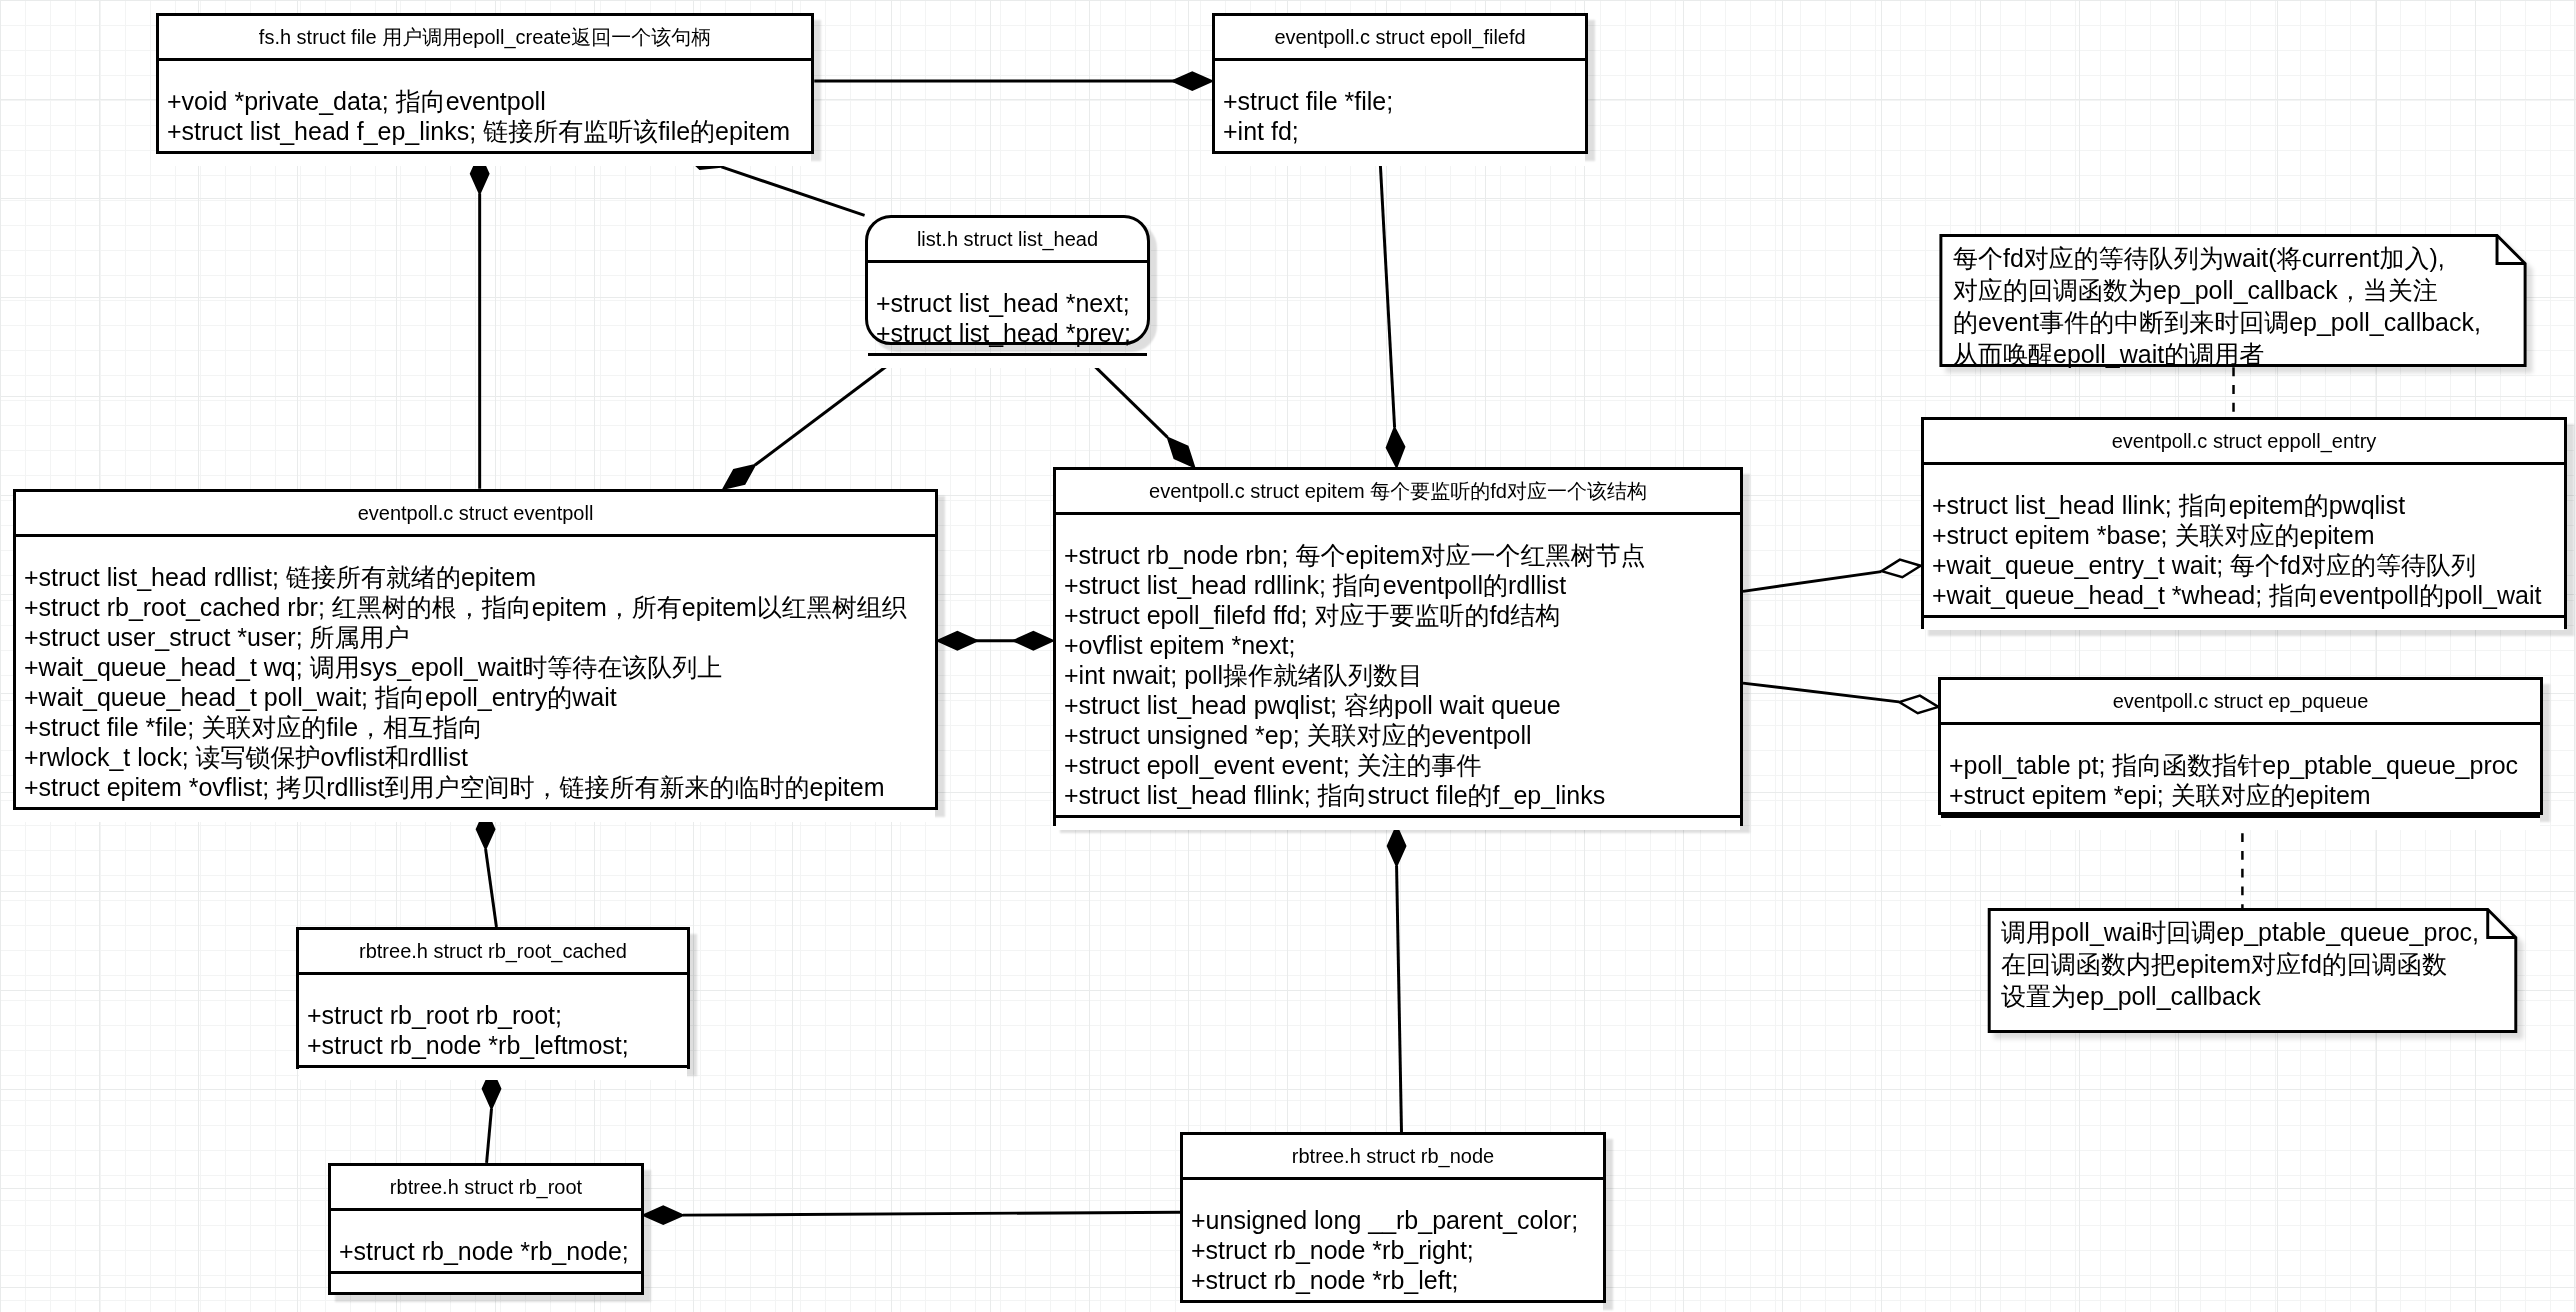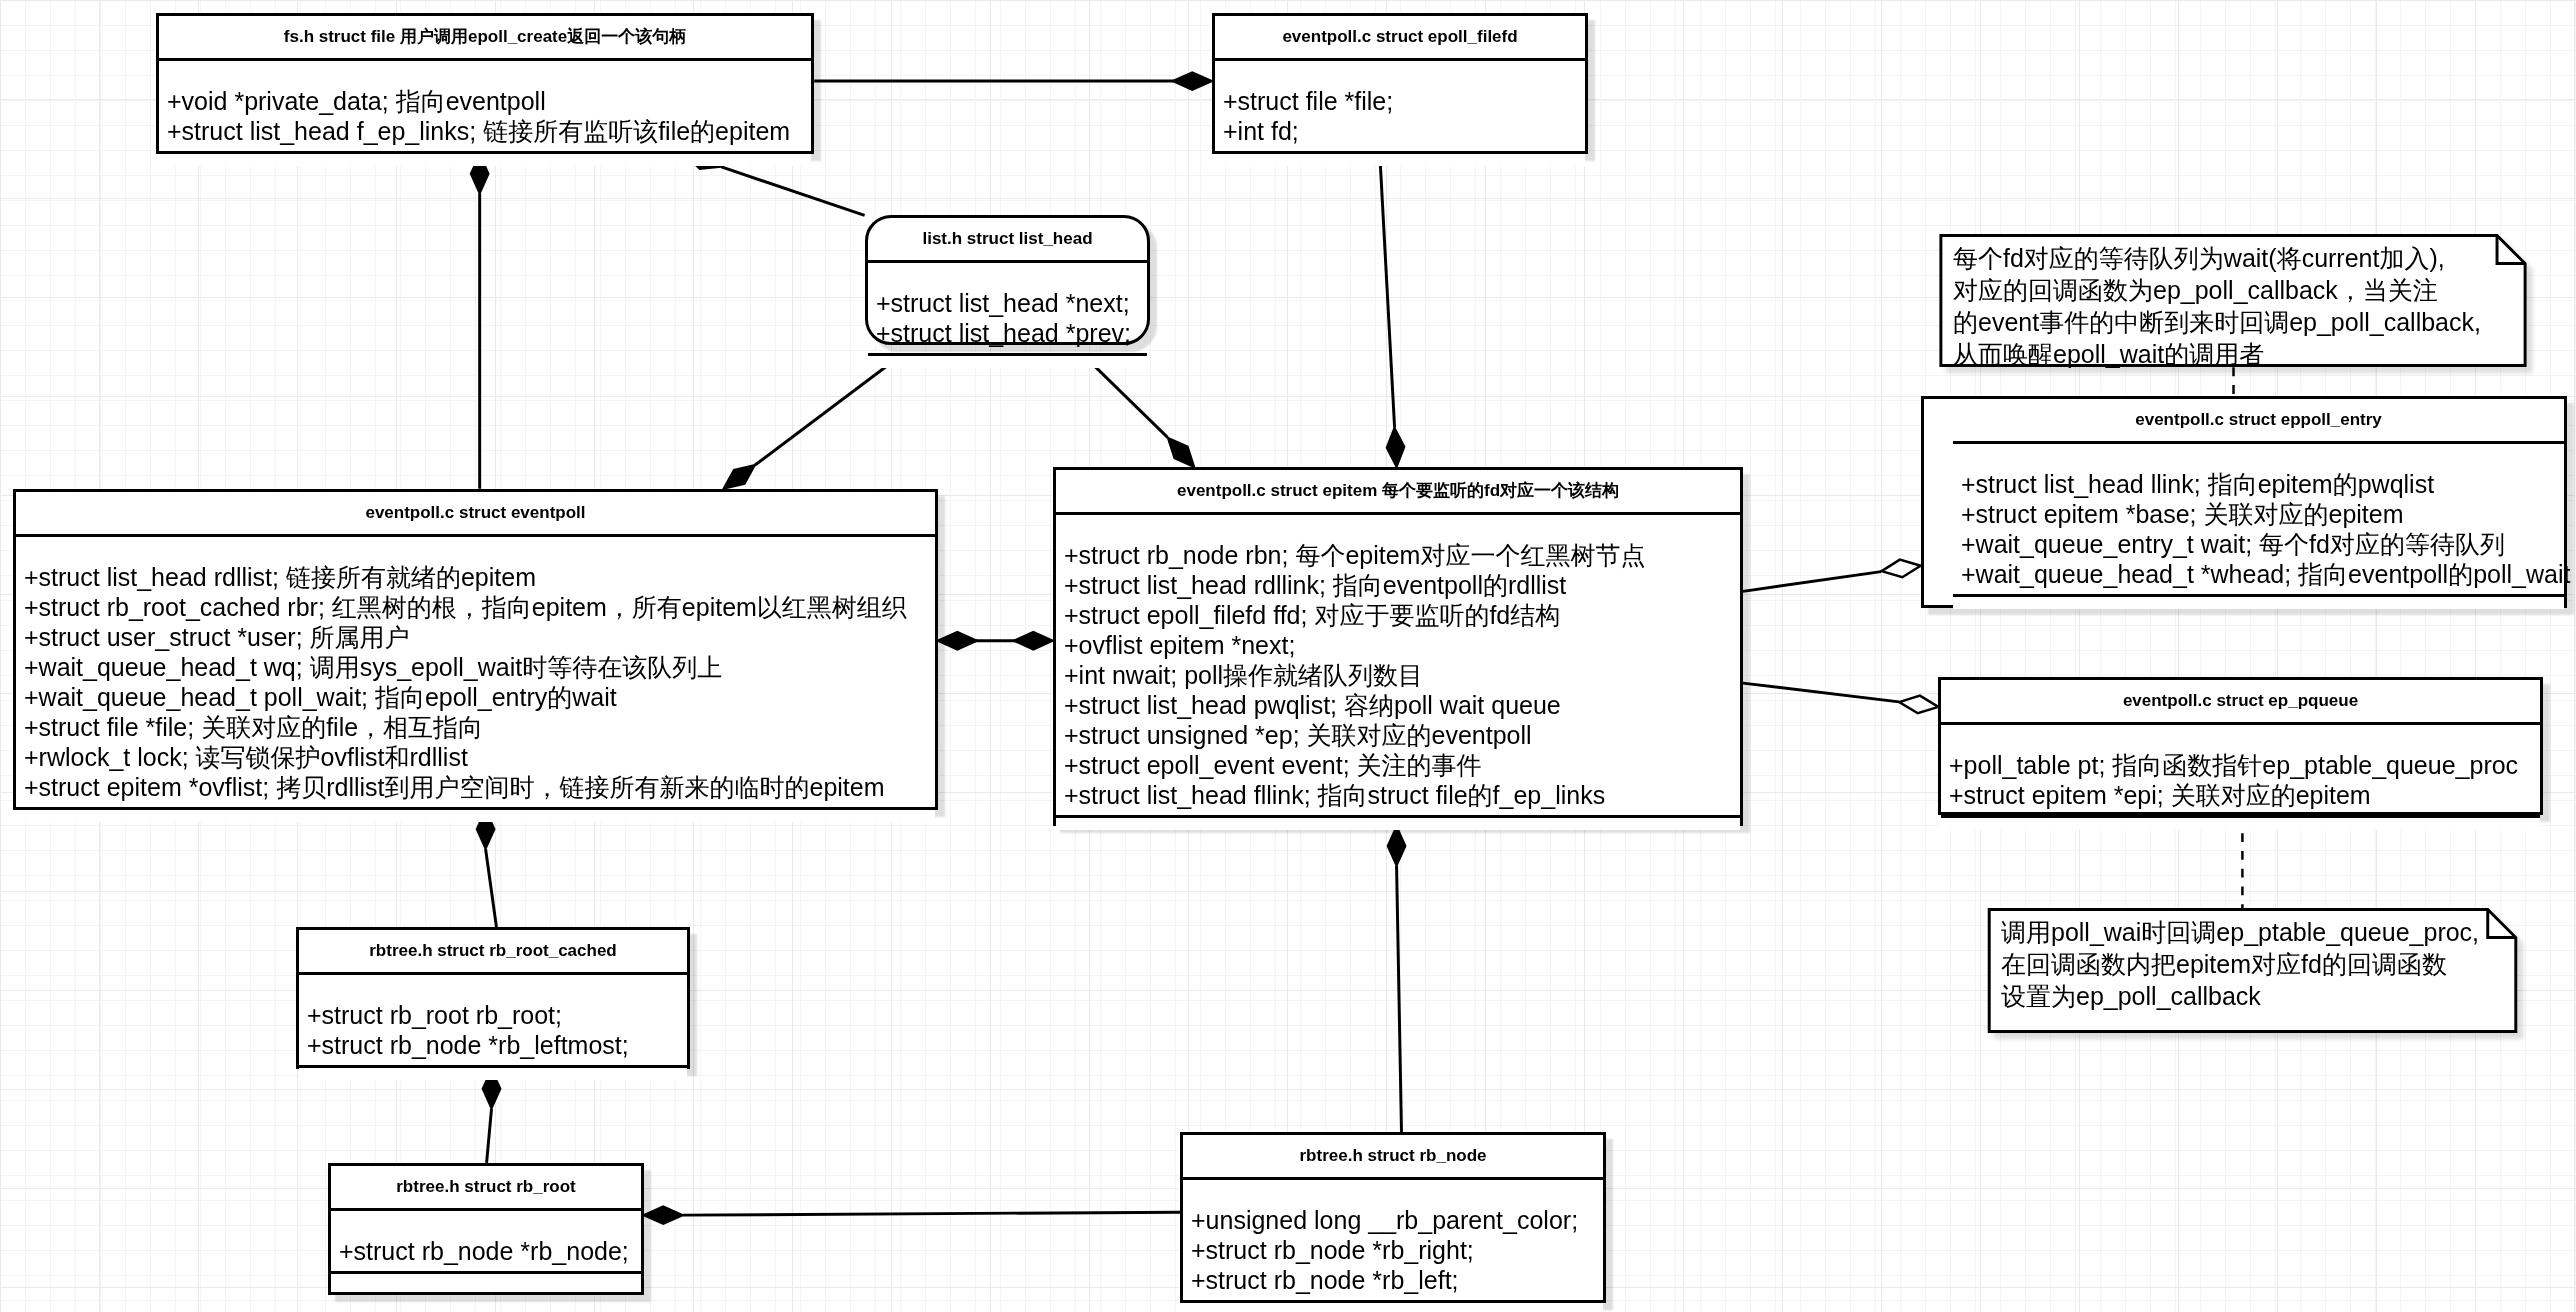--- a/index.html
+++ b/index.html
@@ -19,21 +19,21 @@
   .dia-filled{fill:#000;stroke:#000;stroke-width:2;}
   .dia-hollow{fill:#fff;stroke:#000;stroke-width:2.5;}
   .uml{
     position:absolute;box-sizing:border-box;z-index:2;
     background:#fff;border:3px solid #000;
     display:flex;flex-direction:column;
     box-shadow:7px 7px 2px rgba(0,0,0,0.13);
   }
   .uml-title{
     flex:0 0 auto;height:42px;line-height:42px;border-bottom:3px solid #000;
-    text-align:center;font-weight:bold;font-size:17px;white-space:nowrap;
+    text-align:center;font-weight:normal;font-size:20px;white-space:nowrap;
   }
   .uml-fields{flex:0 0 auto;padding:5px 8px;font-size:25px;line-height:30px;margin-top:20px;}
   .uml-field{white-space:nowrap;}
   .uml-empty{flex:1 1 auto;border-top:3px solid #000;min-height:12px;background:#fff;}
   .note{position:absolute;box-sizing:border-box;z-index:2;}
   .note svg.note-bg{position:absolute;left:0;top:0;filter:drop-shadow(6px 6px 2px rgba(0,0,0,0.13));}
   .note-text{position:relative;padding:8px 0 0 14px;font-size:25px;line-height:32px;}
   .note-line{white-space:nowrap;}
 </style>
 </head>
@@ -169,21 +169,21 @@
         <div class="uml-field">+ovflist epitem *next;</div>
         <div class="uml-field">+int nwait; poll操作就绪队列数目</div>
         <div class="uml-field">+struct list_head pwqlist; 容纳poll wait queue</div>
         <div class="uml-field">+struct unsigned *ep; 关联对应的eventpoll</div>
         <div class="uml-field">+struct epoll_event event; 关注的事件</div>
         <div class="uml-field">+struct list_head fllink; 指向struct file的f_ep_links</div>
       </div>
     <div class="uml-empty"></div>
   </div>
 
-  <div class="uml" style="left:1921px;top:396px;width:646px;height:212px;padding-left:29px;">
+  <div class="uml" style="left:1921px;top:417px;width:646px;height:212px;">
     <div class="uml-title">eventpoll.c struct eppoll_entry</div>
     <div class="uml-fields">
         <div class="uml-field">+struct list_head llink; 指向epitem的pwqlist</div>
         <div class="uml-field">+struct epitem *base; 关联对应的epitem</div>
         <div class="uml-field">+wait_queue_entry_t wait; 每个fd对应的等待队列</div>
         <div class="uml-field">+wait_queue_head_t *whead; 指向eventpoll的poll_wait</div>
       </div>
     <div class="uml-empty"></div>
   </div>
 

